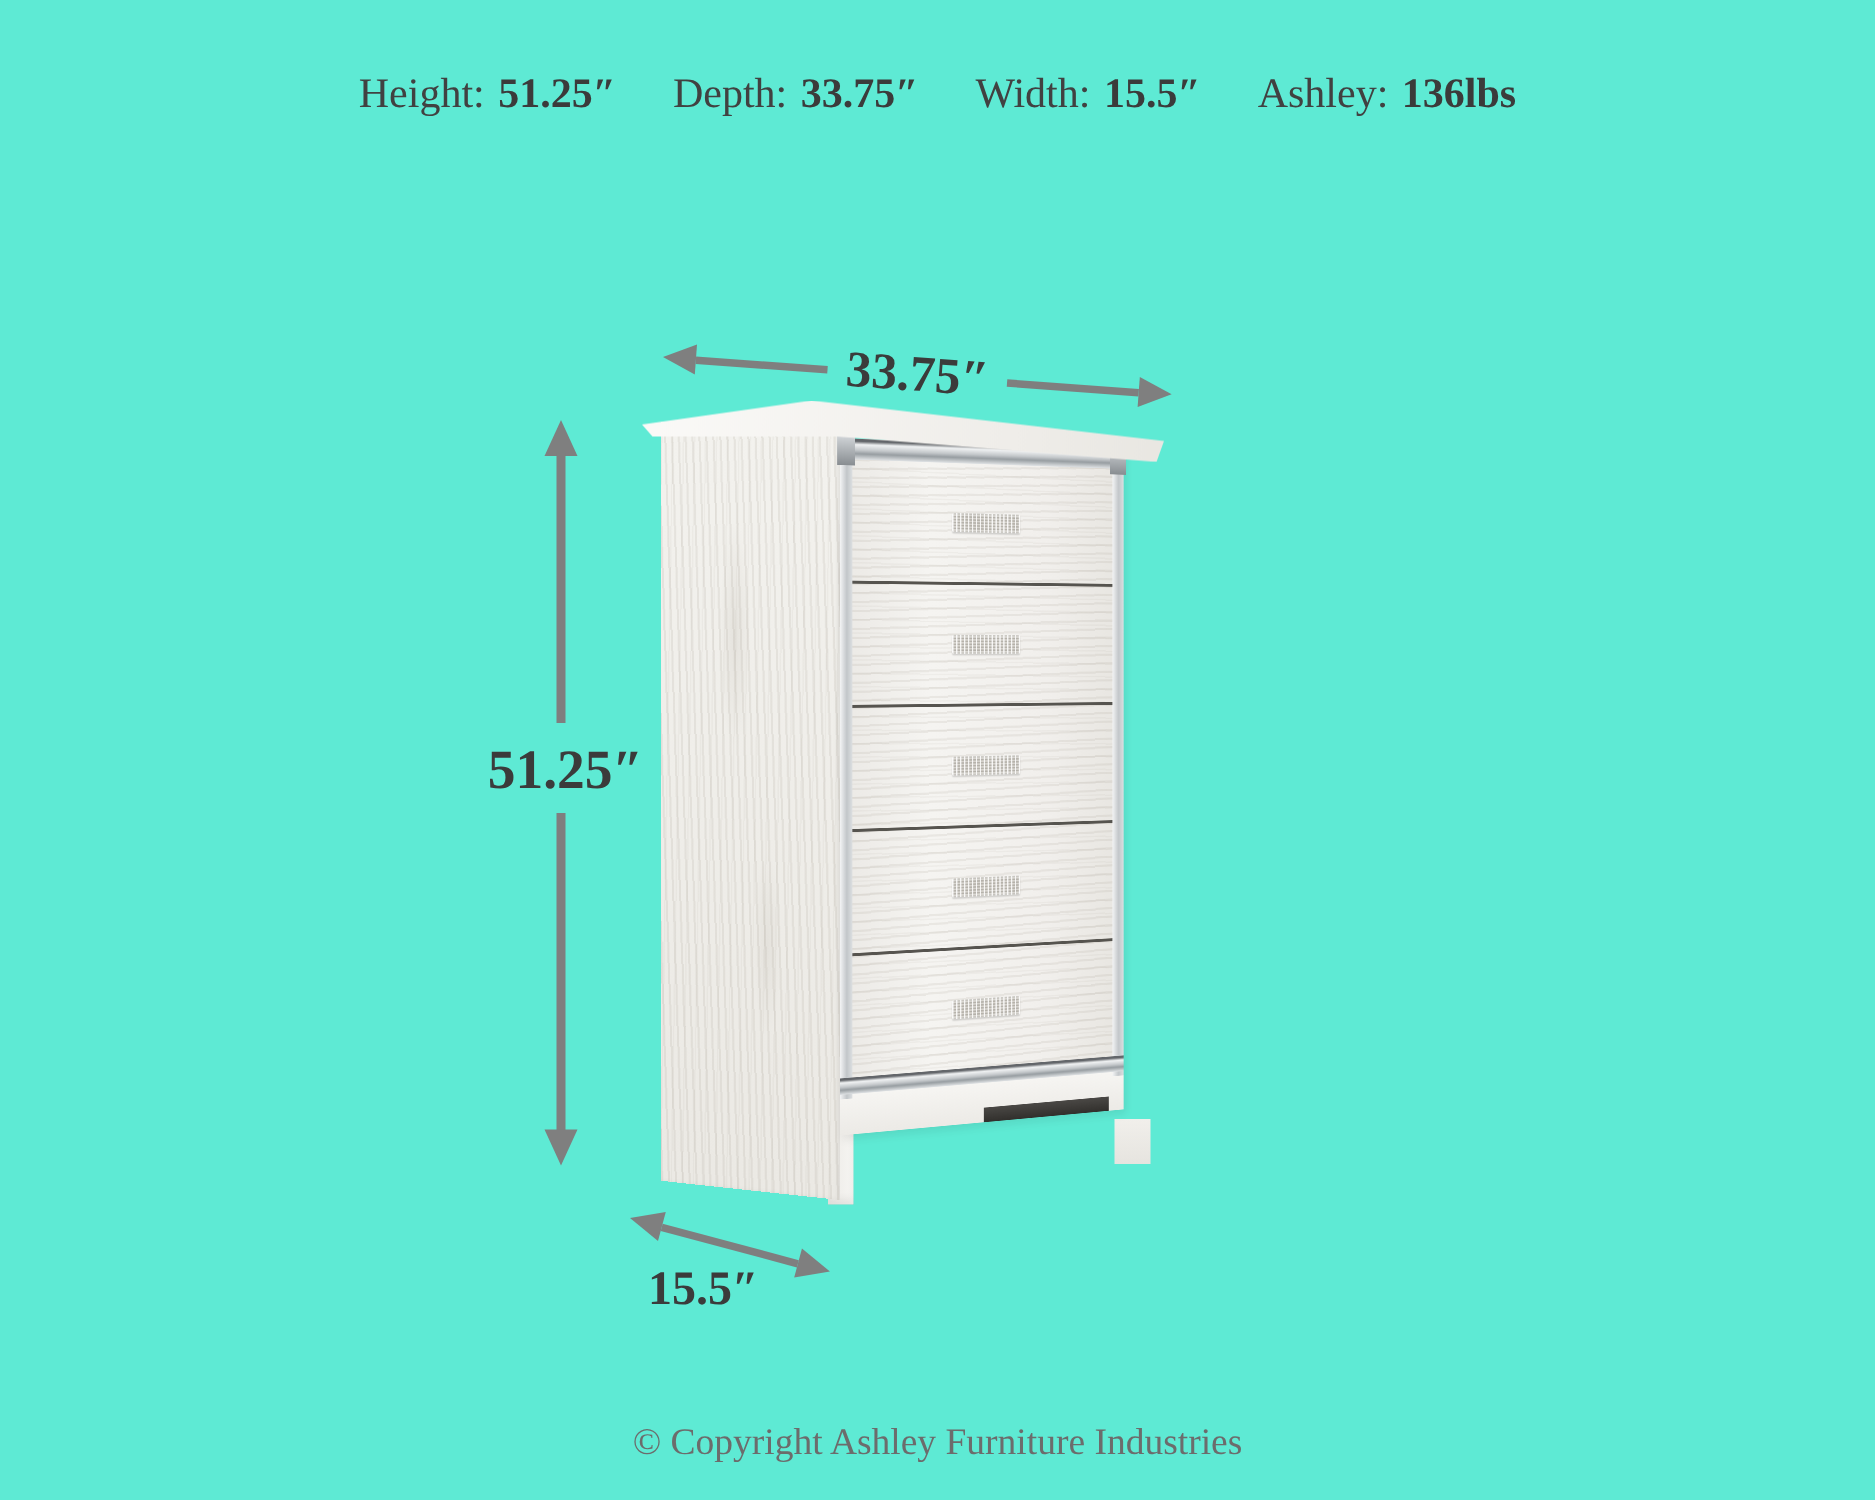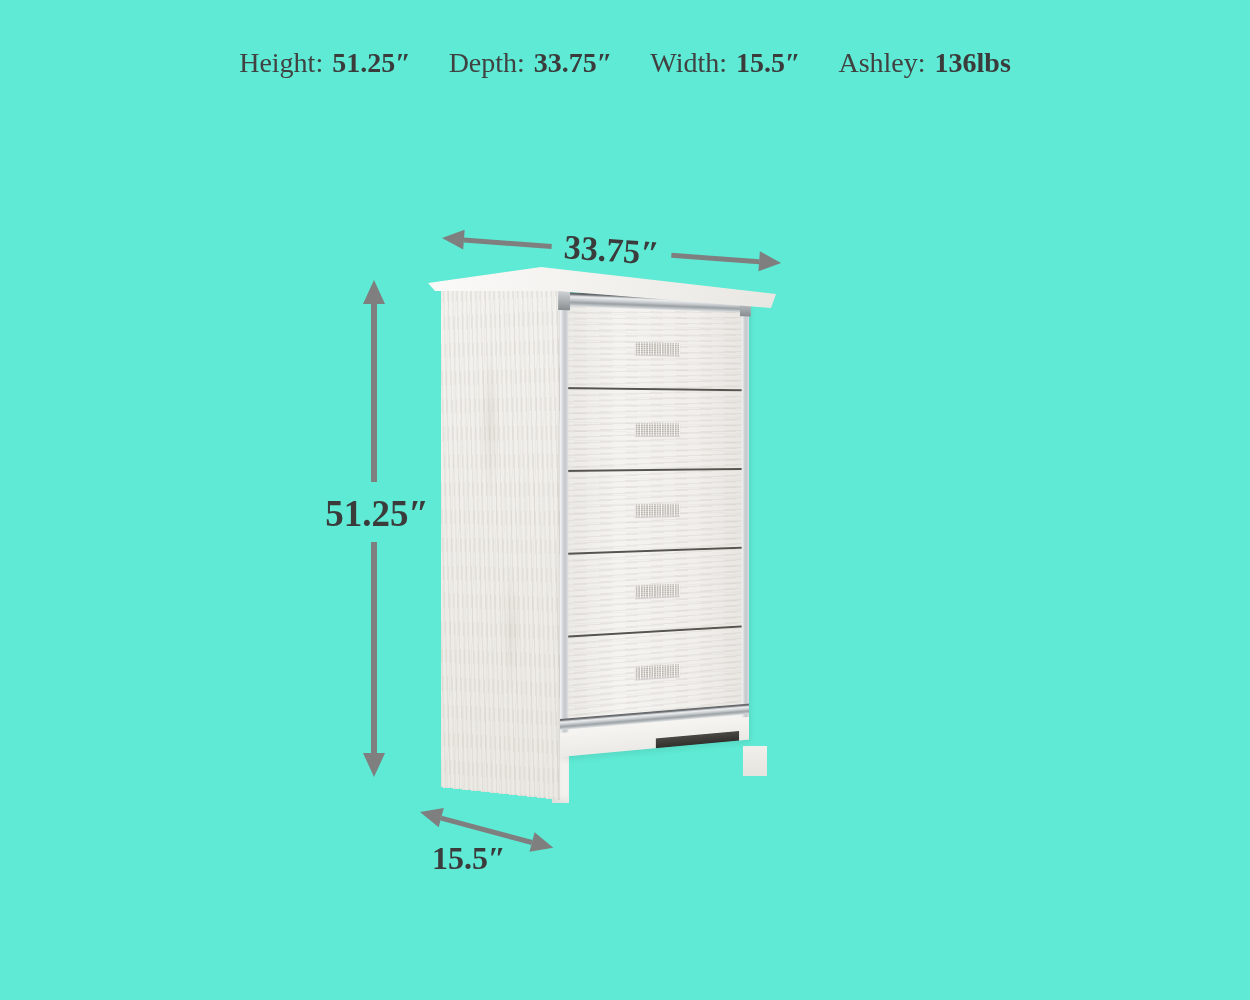--- a/index.html
+++ b/index.html
@@ -200,14 +200,15 @@
   <div class="height-shaft-bottom"></div>
   <div class="head down height-arrow-head-down"></div>
 
   <div class="depth-arrow">
     <div class="head left"></div>
     <div class="shaft-h"></div>
     <div class="head right"></div>
   </div>
   <div class="dim-text depth-label">15.5″</div>
 
+  <div class="copyright">© Copyright Ashley Furniture Industries</div>
 
 </div>
 
 </body></html>

